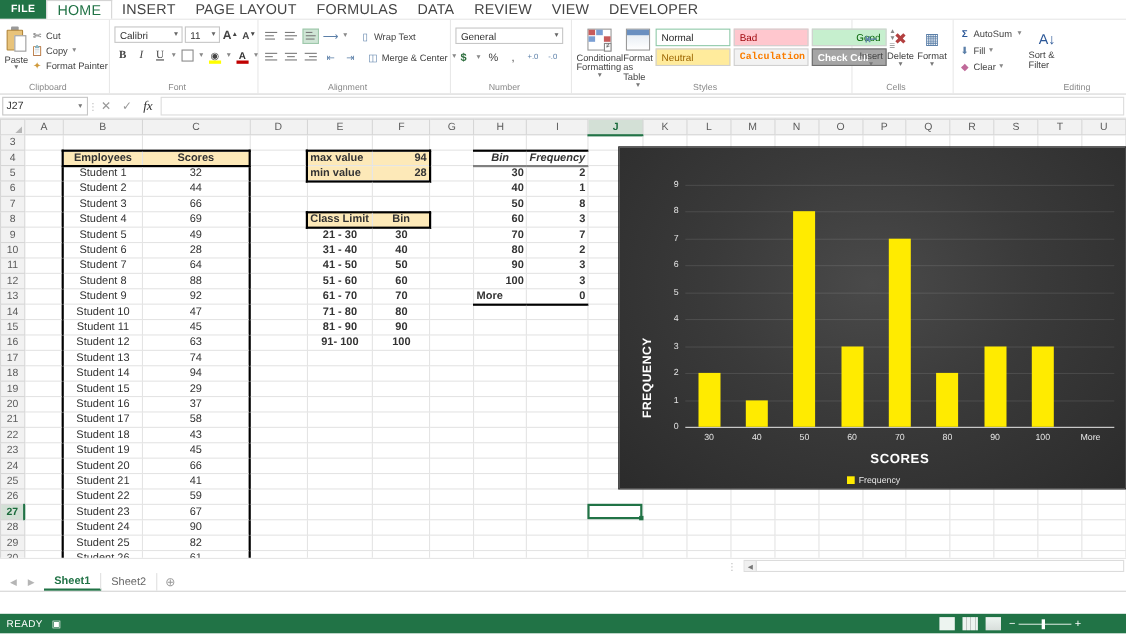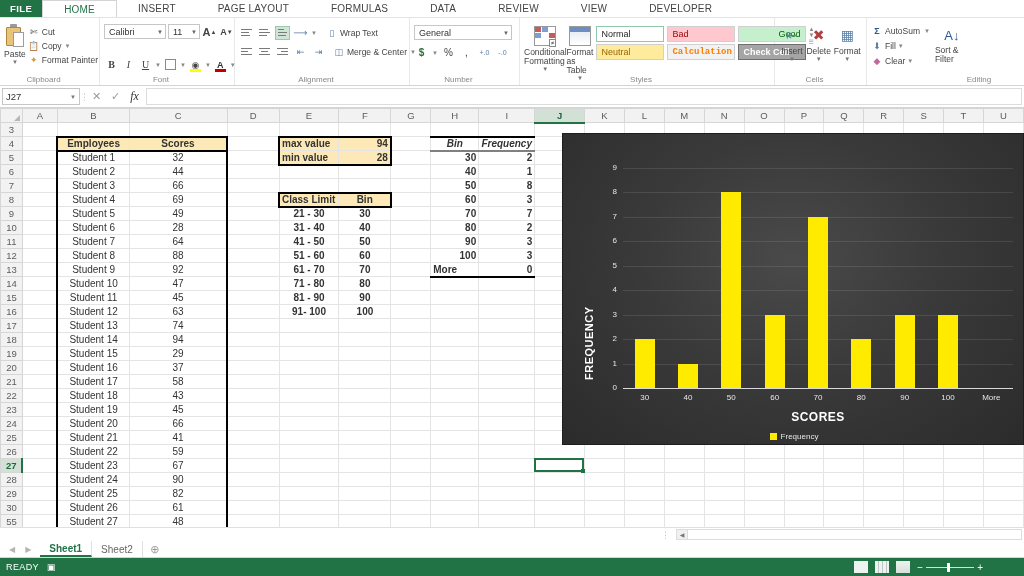--- a/index.html
+++ b/index.html
@@ -13,22 +13,22 @@
   }
   #app { width: 1024px; height: 576px; position: relative; display: flex; flex-direction: column; }
 
   
   .ribbon-tabs { height: 18px; display: flex; align-items: stretch; background: #fff; border-bottom: 1px solid #e3e3e3; }
   .tab-file {
     background: #217346; color: #fff; font-size: 9.5px; font-weight: bold;
     padding: 0 10px; display: flex; align-items: center; letter-spacing: .4px;
   }
   .tab {
-    padding: 0 21px; display: flex; align-items: center;
-    font-size: 10px; color: #444; letter-spacing: .2px; white-space: nowrap;
+    padding: 0 9px; display: flex; align-items: center;
+    font-size: 13px; color: #444; letter-spacing: .2px; white-space: nowrap;
   }
   .tab.active { color: #217346; background: #fff; border-top: 1px solid #d4d4d4; border-left: 1px solid #d4d4d4; border-right: 1px solid #d4d4d4; }
 
   
   .ribbon { height: 68px; background: #fff; border-bottom: 1px solid #d4d4d4; display: flex; position: relative; }
   .rgroup { position: relative; display: flex; flex-direction: column; border-right: 1px solid #e8e8e8; padding: 2px 4px 0 4px; }
   .rgroup-label { position: absolute; bottom: 1px; left: 0; right: 12px; text-align: center; font-size: 8px; color: #888; }
   .rgroup-body { display: flex; flex: 1; align-items: flex-start; padding-top: 2px; }
 
   .bigbtn { display: flex; flex-direction: column; align-items: center; justify-content: flex-start; width: 40px; font-size: 8.5px; color: #444; padding-top: 2px; }
@@ -134,21 +134,21 @@
   .hscroll-row { height: 14px; display: flex; align-items: center; background: #fff; border-top: 1px solid #e0e0e0; }
   .hscroll-row .dots { color: #bbb; font-size: 9px; padding: 0 6px; }
   .hsbar { flex: 1; height: 11px; border: 1px solid #dcdcdc; background: #fff; display: flex; align-items: center; margin-right: 2px; }
   .hsbar .thumbleft { width: 11px; height: 9px; background: #f0f0f0; border-right: 1px solid #dcdcdc; display:flex;align-items:center;justify-content:center;font-size:6px;color:#777; }
   .sheettabs { height: 17px; display: flex; align-items: stretch; background: #fff; border-bottom: 1px solid #d4d4d4; }
   .navarrows { display: flex; align-items: center; gap: 10px; padding: 0 9px; color: #b5b5b5; font-size: 8px; }
   .stab { padding: 0 9px; display: flex; align-items: center; font-size: 10px; color: #666; border-right: 1px solid #e0e0e0; }
   .stab.active { color: #217346; font-weight: bold; border-bottom: 2px solid #217346; background: #fff; }
   .addsheet { width: 24px; display: flex; align-items: center; justify-content: center; color: #9a9a9a; font-size: 11px; }
 
-  .statusbar { height: 18px; background: #217346; display: flex; align-items: center; color: #fff; font-size: 9px; padding: 0 6px; }
+  .statusbar { height: 18px; background: #217346; display: flex; align-items: center; color: #fff; font-size: 9px; padding: 0 6px; margin-top: 20px; }
   .statusbar .ready { letter-spacing: .4px; }
   .sb-icon { margin-left: 8px; font-size: 9px; }
   .sb-right { margin-left: auto; display: flex; align-items: center; gap: 7px; }
   .viewbtn { width: 14px; height: 12px; background: #fff; opacity: .92; display: block; position: relative; }
   .viewbtn.b2 { background: repeating-linear-gradient(90deg,#fff 0 3px,#cfcfcf 3px 4px); }
   .viewbtn.b3 { background: linear-gradient(#fff,#e8e8e8); }
   .zoomslider { display: flex; align-items: center; gap: 3px; }
   .zoomslider .minus, .zoomslider .plus { font-size: 10px; color: #fff; }
   .zoomslider .track { width: 48px; height: 1px; background: #cfe3d7; position: relative; }
   .zoomslider .knob { position: absolute; left: 21px; top: -4px; width: 3px; height: 9px; background: #fff; }
@@ -197,21 +197,21 @@
           <div class="smallrow">
             <span class="ic" style="color:#d09a3c">✦</span>
             <span>Format Painter</span>
           </div>
         </div>
       </div>
       <div class="rgroup-label">Clipboard</div>
     </div>
 
     <div class="rgroup" style="width:135px">
-      <div class="rgroup-body" style="flex-direction:column;gap:18px;padding-top:4px">
+      <div class="rgroup-body" style="flex-direction:column;gap:4px;padding-top:4px">
         <div class="fontbox">
           <div class="fld" style="width:62px">
             <span>Calibri</span>
               <span class="dd">▼</span>
           </div>
           <div class="fld" style="width:32px">
             <span>11</span>
               <span class="dd">▼</span>
           </div>
           <div class="fbtn">

